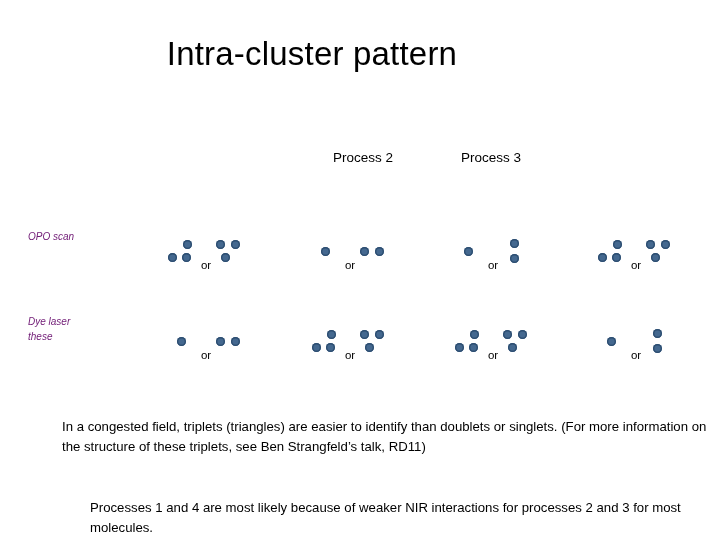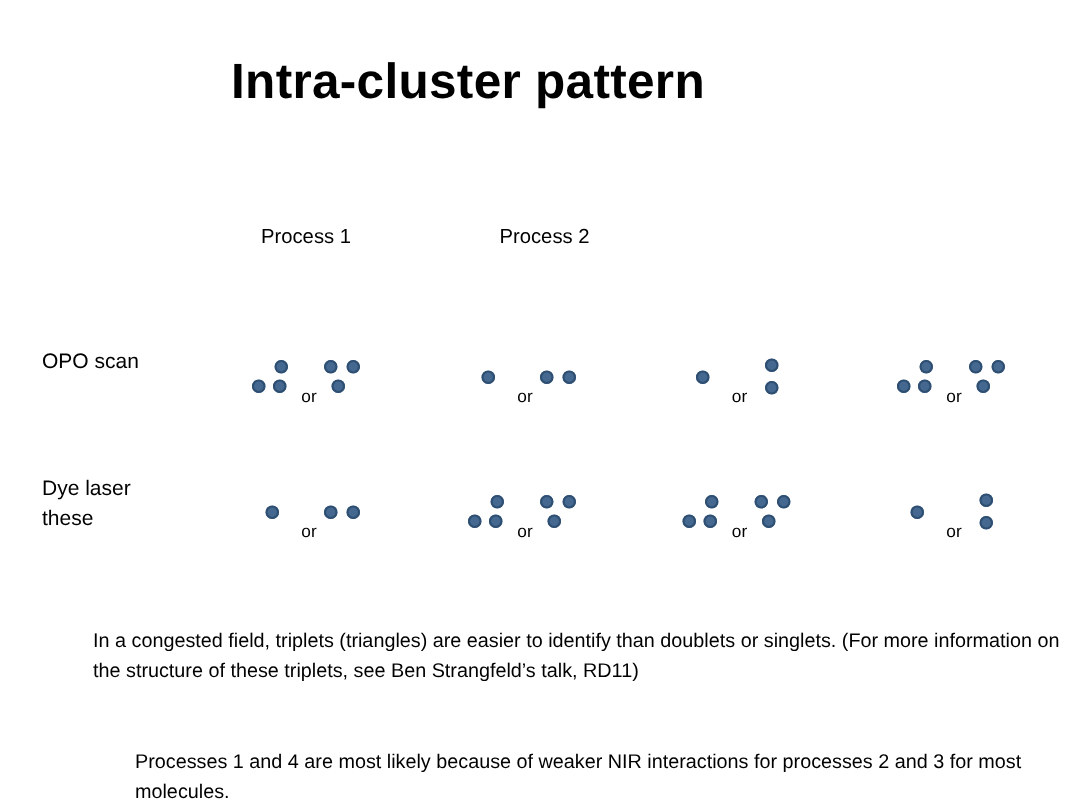--- a/index.html
+++ b/index.html
@@ -17,21 +17,21 @@
   }
 
   
   .slide-title {
     position: absolute;
     top: 36px;
     left: 0;
     width: 624px;
     text-align: center;
     font-size: 33px;
-    font-weight: 700;
+    font-weight: 400;
     letter-spacing: 0.2px;
     color: #000;
     line-height: 1.1;
   }
 
   
   .matrix {
     position: absolute;
     top: 140px;
     left: 0;
@@ -43,25 +43,26 @@
     position: absolute;
     font-size: 13.5px;
     font-weight: 400;
     color: #000;
     text-align: center;
     white-space: nowrap;
   }
 
   .row-label {
     position: absolute;
-    font-size: 14px;
-    font-weight: 400;
-    color: #000000;
+    font-size: 10px;
+    font-weight: 400;
+    color: #701a75;
     line-height: 1.45;
     white-space: pre-line;
+    font-style: italic;
   }
 
   
   .cell {
     position: absolute;
     height: 56px;
     display: flex;
     align-items: flex-end;
     justify-content: center;
   }
@@ -102,22 +103,22 @@
   .note-a { top: 417px; left: 62px; width: 650px; }
   .note-b { top: 498px; left: 46px; width: 640px; margin-left: 44px; }
 </style>
 </head>
 <body>
 
 <div class="slide-title">Intra-cluster pattern</div>
 
 <div class="matrix">
 
-  <div class="col-header" style="left: 150px; top: 10px; width: 108px;">Process 1</div>
   <div class="col-header" style="left: 309px; top: 10px; width: 108px;">Process 2</div>
+  <div class="col-header" style="left: 437px; top: 10px; width: 108px;">Process 3</div>
 
   <div class="row-label" style="left: 28px; top: 90px; width: 110px;">OPO scan</div>
   <div class="row-label" style="left: 28px; top: 175px; width: 110px;">Dye laser
 these</div>
 
   <div class="cell" style="left: 150px; top: 75px; width: 112px;">
       <span class="pattern">
         <span class="dot" style="left: 18px; top: 3px; background: rgb(68, 104, 143); box-shadow: rgb(46, 79, 114) 0px 0px 0px 1.4px inset;"></span>
         <span class="dot" style="left: 3px; top: 16px; background: rgb(68, 104, 143); box-shadow: rgb(46, 79, 114) 0px 0px 0px 1.4px inset;"></span>
         <span class="dot" style="left: 17px; top: 16px; background: rgb(68, 104, 143); box-shadow: rgb(46, 79, 114) 0px 0px 0px 1.4px inset;"></span>

